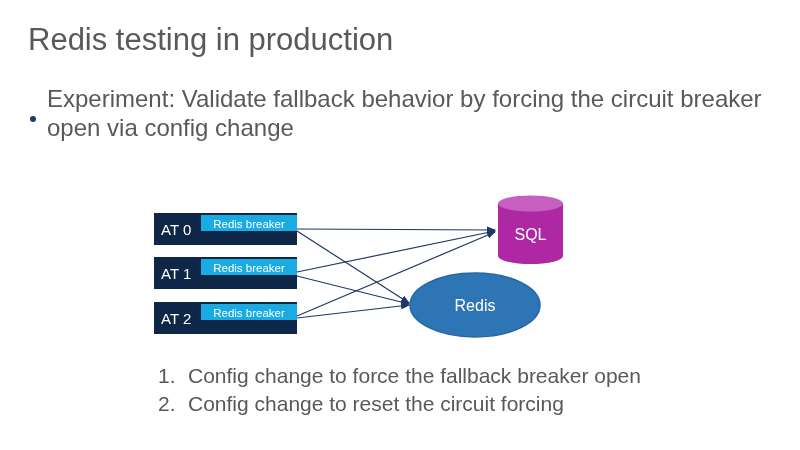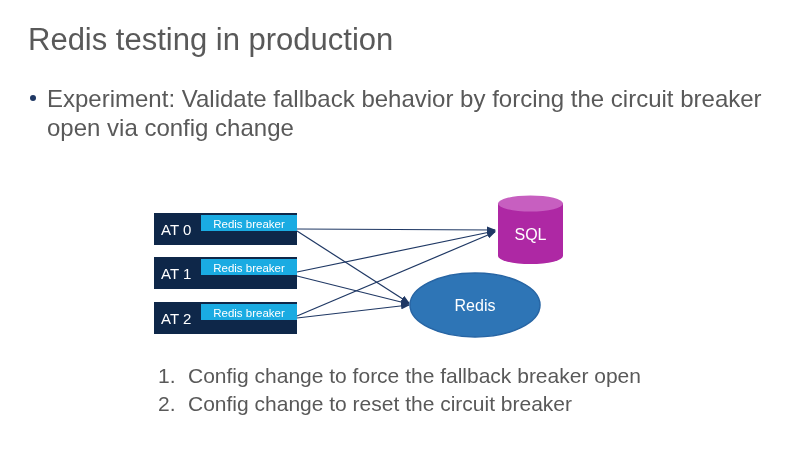--- a/index.html
+++ b/index.html
@@ -24,21 +24,21 @@
     font-weight: 300;
     color: #595959;
     letter-spacing: 0;
     white-space: nowrap;
   }
   .bullet-row {
     position: absolute;
     left: 30px;
     top: 84px;
     display: flex;
-    align-items: flex-start;
+    align-items: center;
     width: 740px;
   }
   .bullet-dot {
     flex: 0 0 auto;
     width: 6px;
     height: 6px;
     border-radius: 50%;
     background: #1F3864;
     margin-top: 11px;
     margin-right: 11px;
@@ -139,17 +139,17 @@
     </g>
   </svg>
 
   <div class="numbered-list">
     <div class="list-row">
       <span class="list-number">1.</span>
       <span class="list-text">Config change to force the fallback breaker open</span>
     </div>
     <div class="list-row">
       <span class="list-number">2.</span>
-      <span class="list-text">Config change to reset the circuit breaker</span>
+      <span class="list-text">Config change to reset the circuit forcing</span>
     </div>
   </div>
 
 </div>
 
 </body></html>

